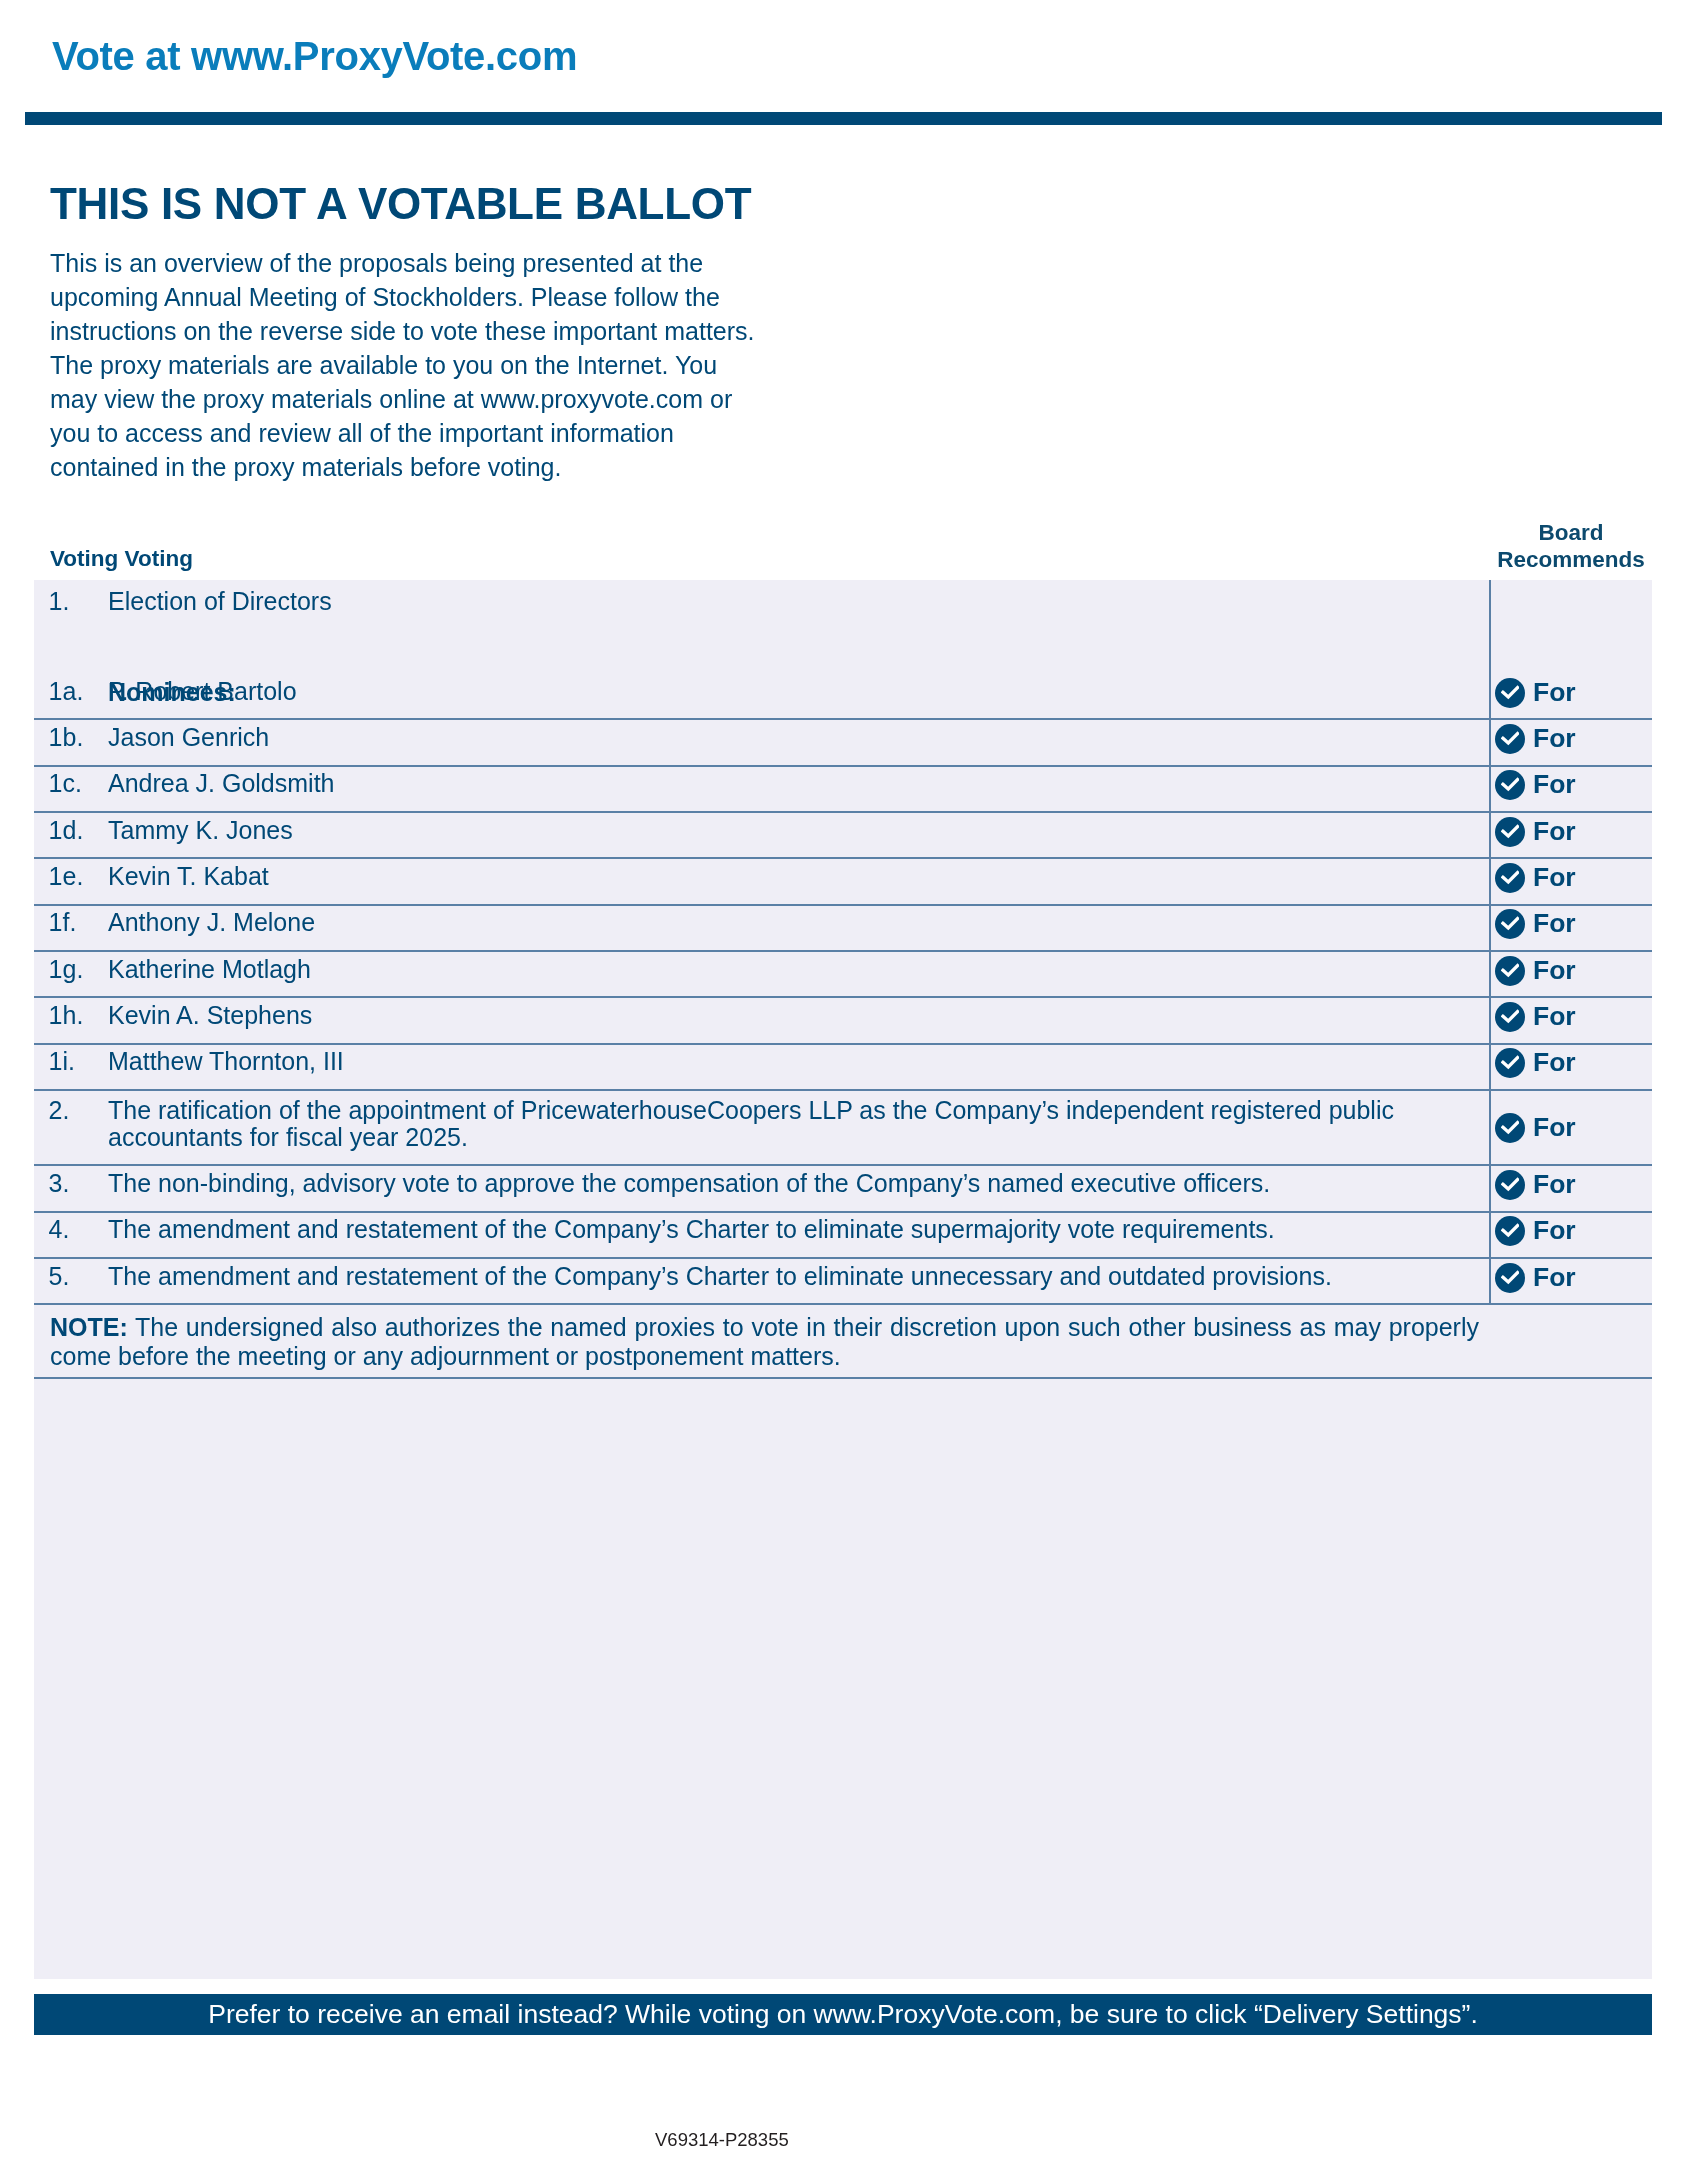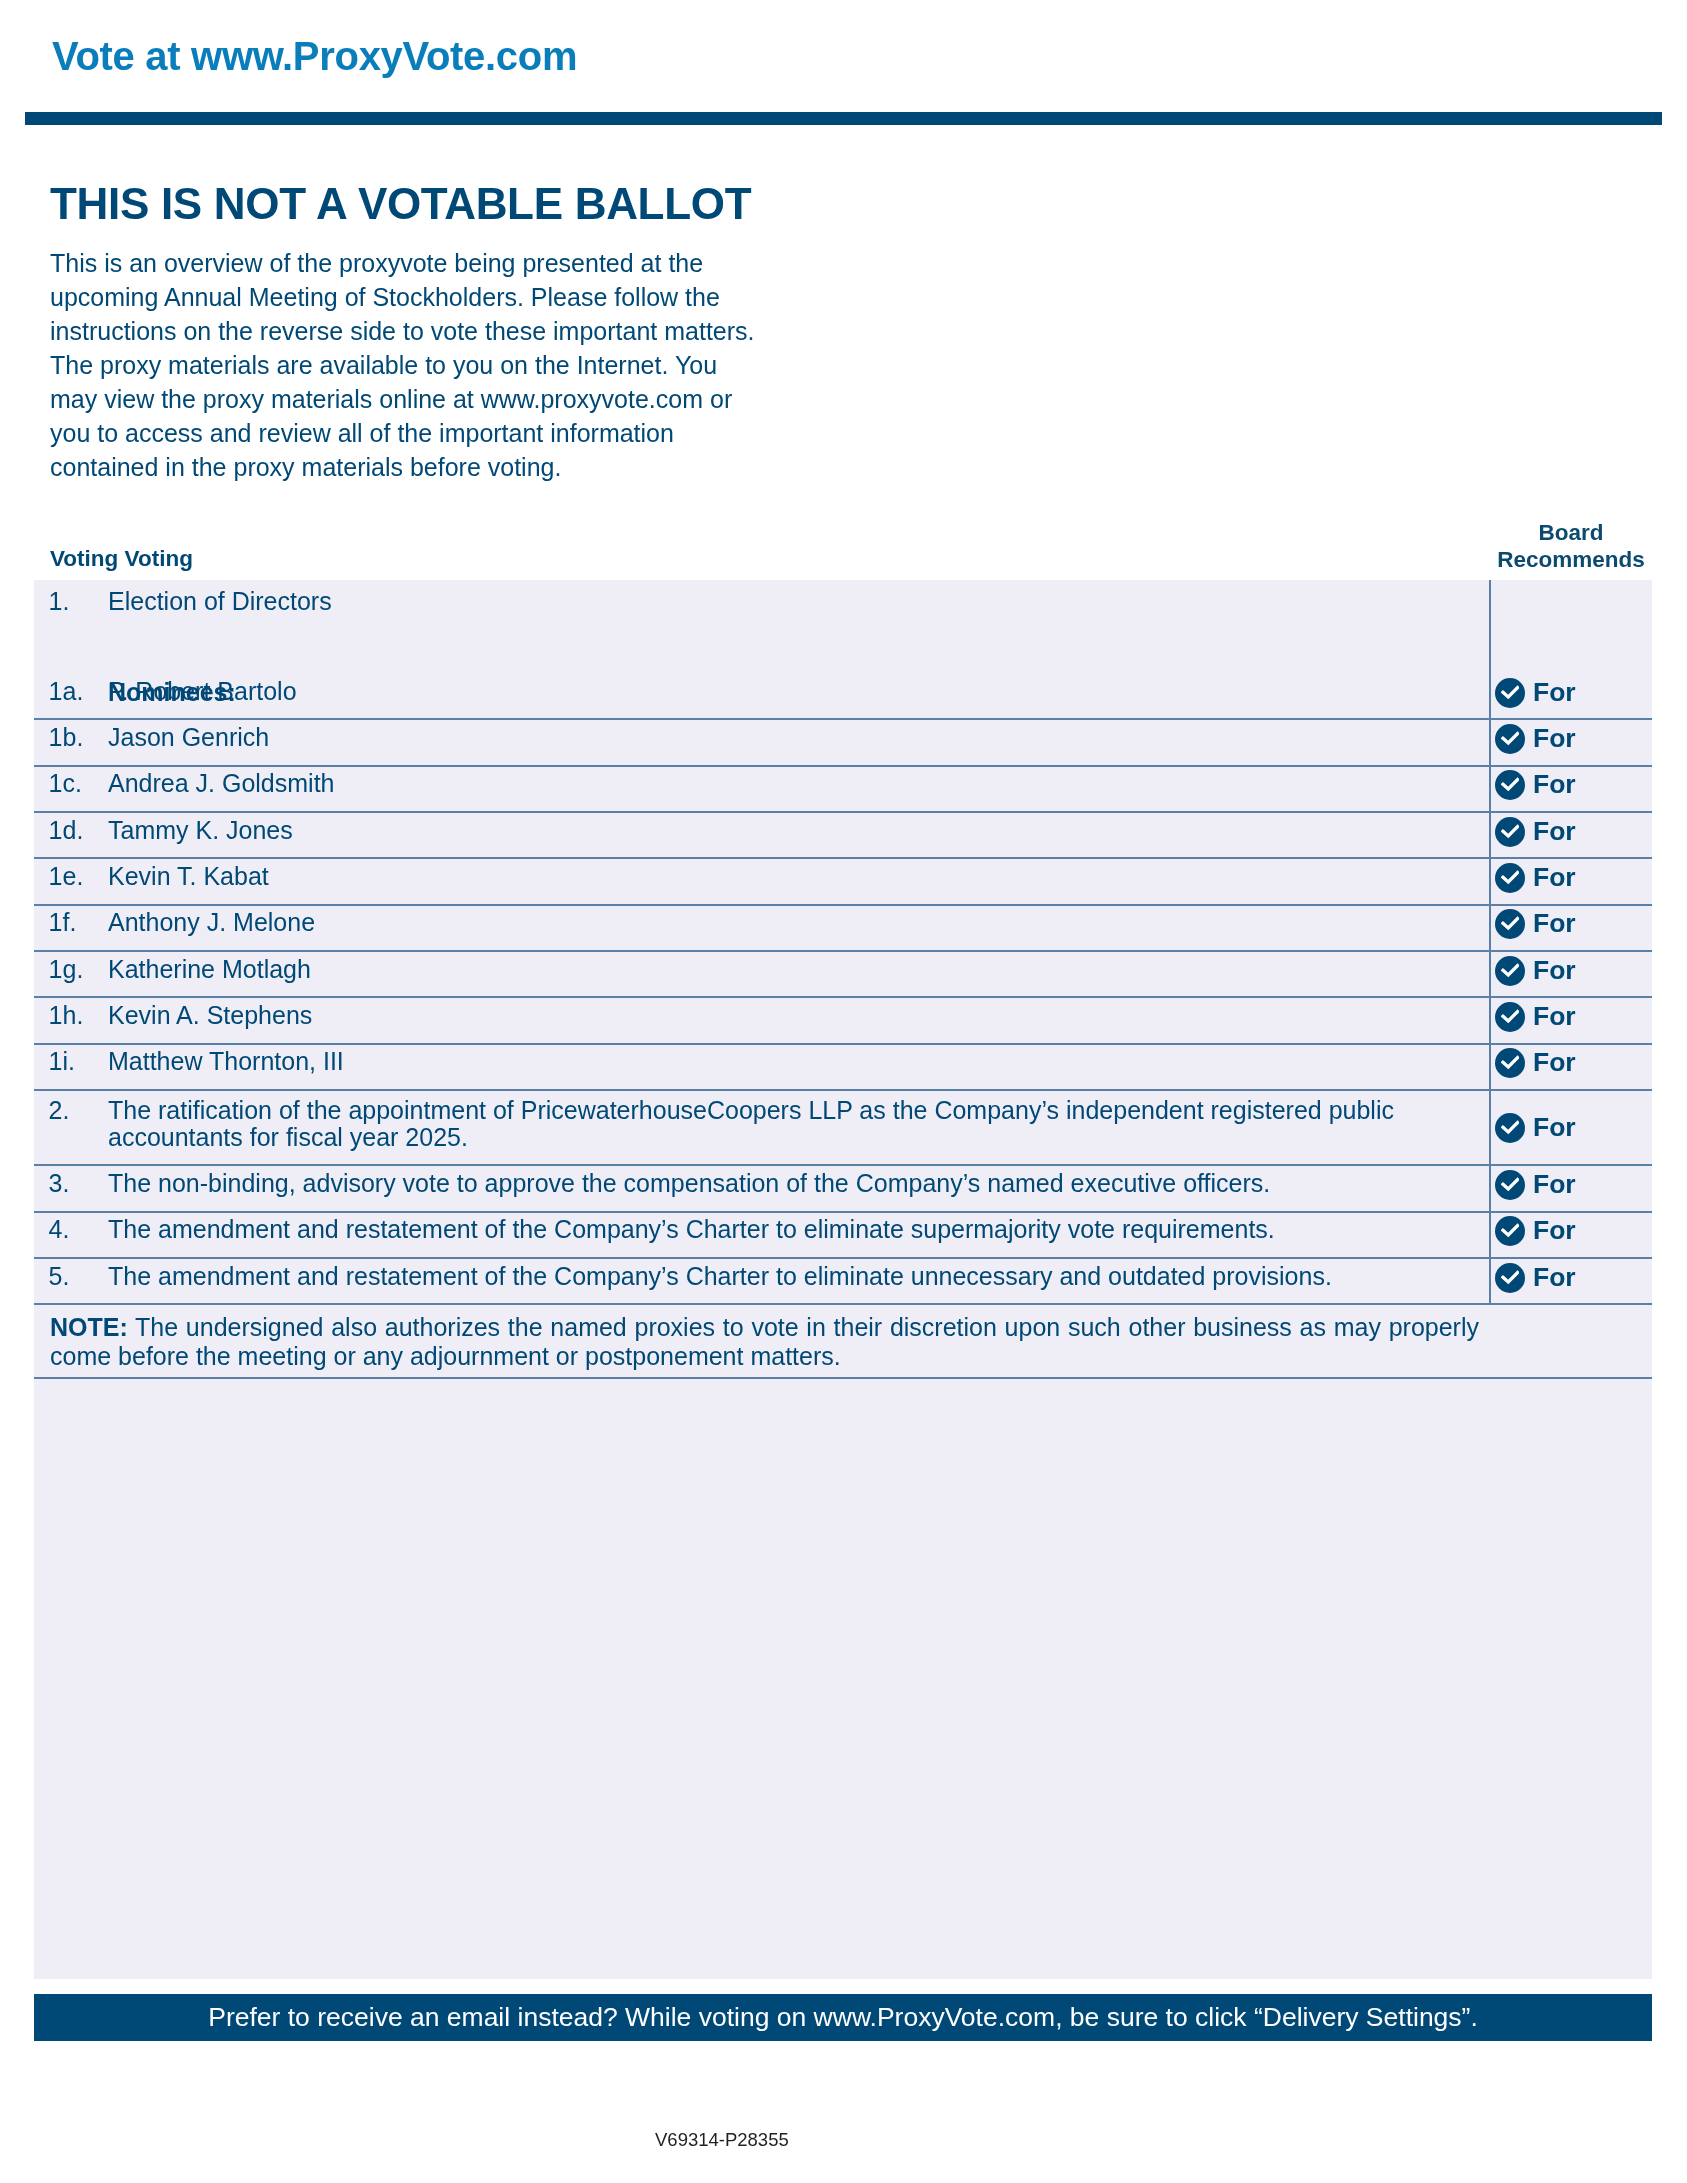--- a/index.html
+++ b/index.html
@@ -25,33 +25,33 @@
   .num { position:absolute; left:14.6px; font-size:25px; color:#004876; white-space:nowrap; }
   .txt { position:absolute; left:74px; font-size:25px; color:#004876; white-space:nowrap; }
   .txt.bold { font-weight:700; }
   .rec { position:absolute; left:1461px; display:flex; align-items:center; }
   .rec .check { width:30px; height:30px; border-radius:50%; background:#004876; display:flex; align-items:center; justify-content:center; }
   .rec .for { margin-left:8px; font-size:26.5px; font-weight:700; color:#004876; }
 
   .note { left:50px; top:1313px; width:1429px; font-size:25px; line-height:29px; color:#004876; text-align:justify; }
   .note b { font-weight:700; }
 
-  .email-banner { left:34px; top:1994px; width:1618px; height:47px; background:#004876;
+  .email-banner { left:34px; top:1994px; width:1618px; height:41px; background:#004876;
                   color:#ffffff; font-size:26.5px; display:flex; align-items:center; justify-content:center; white-space:nowrap; }
   .code { left:655px; top:2129px; font-size:18.5px; color:#231f20; white-space:nowrap; }
 </style>
 </head>
 <body>
 
 <div class="abs vote-header">Vote at www.ProxyVote.com</div>
 <div class="abs top-bar"></div>
 
 <div class="abs title">THIS IS NOT A VOTABLE BALLOT</div>
 <div class="abs intro">
-  <div>This is an overview of the proxyvote being presented at the</div>
+  <div>This is an overview of the proposals being presented at the</div>
   <div>upcoming Annual Meeting of Stockholders. Please follow the</div>
   <div>instructions on the reverse side to vote these important matters.</div>
   <div>The proxy materials are available to you on the Internet. You</div>
   <div>may view the proxy materials online at www.proxyvote.com or</div>
   <div>you to access and review all of the important information</div>
   <div>contained in the proxy materials before voting.</div>
 </div>
 
 <div class="abs col-head-left">Voting Voting</div>
 <div class="abs col-head-right">

